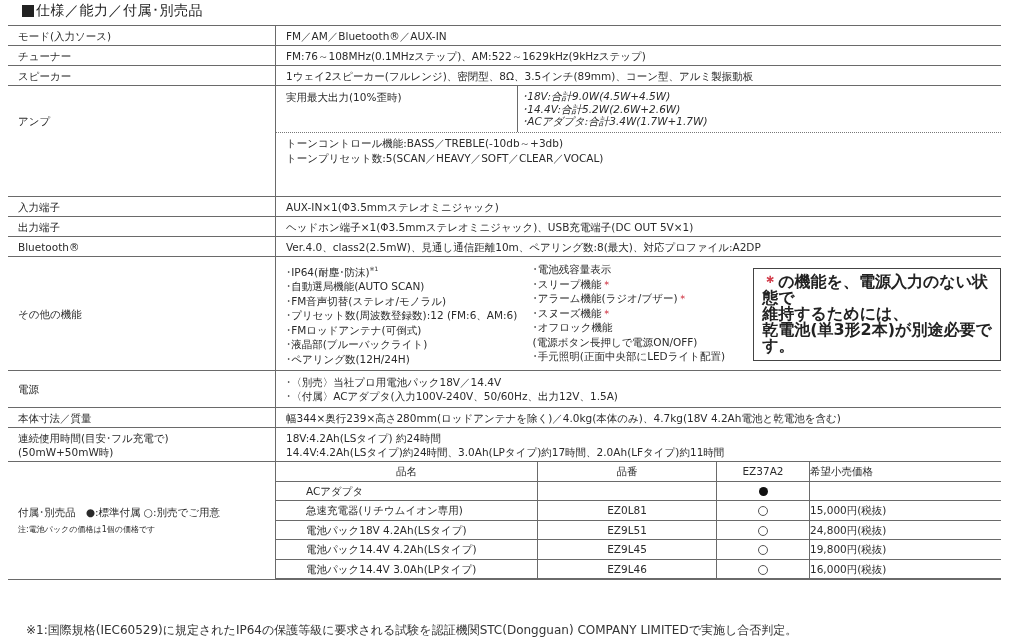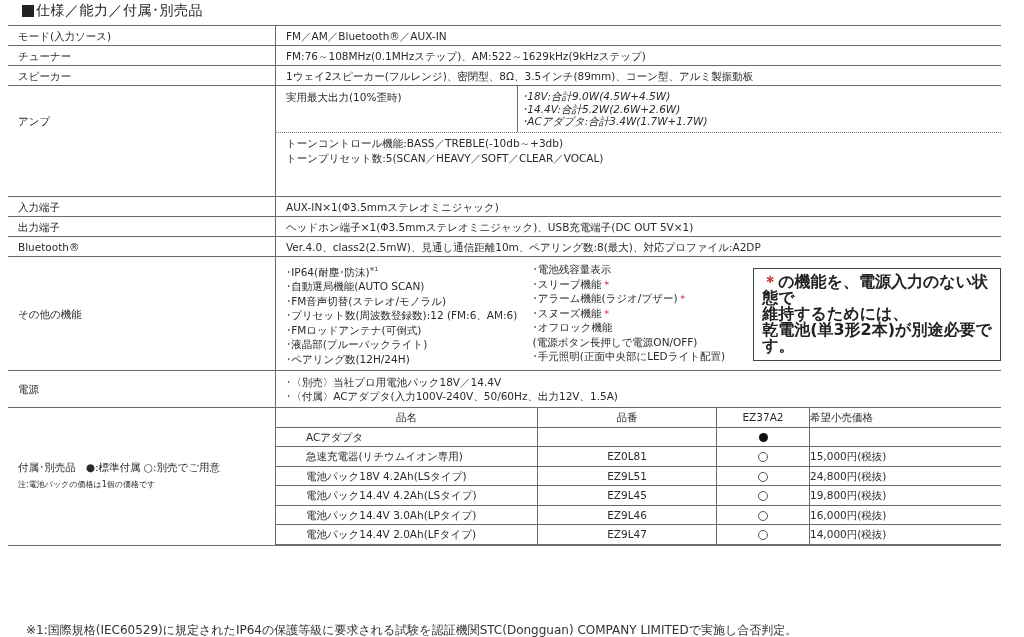--- a/index.html
+++ b/index.html
@@ -120,20 +120,34 @@
       </div>
     </td>
   </tr>
   <tr>
     <td class="lbl" style="height:36px;">電源</td>
     <td class="val multi">
       <div>･〈別売〉当社プロ用電池パック18V／14.4V</div>
       <div>･〈付属〉ACアダプタ(入力100V-240V、50/60Hz、出力12V、1.5A)</div>
     </td>
   </tr>
+  <tr class="row20">
+    <td class="lbl">本体寸法／質量</td>
+    <td class="val">幅344×奥行239×高さ280mm(ロッドアンテナを除く)／4.0kg(本体のみ)、4.7kg(18V 4.2Ah電池と乾電池を含む)</td>
+  </tr>
+  <tr>
+    <td class="lbl multi" style="height:33px;">
+      <div>連続使用時間(目安･フル充電で)</div>
+      <div>(50mW+50mW時)</div>
+    </td>
+    <td class="val multi">
+      <div>18V:4.2Ah(LSタイプ) 約24時間</div>
+      <div>14.4V:4.2Ah(LSタイプ)約24時間、3.0Ah(LPタイプ)約17時間、2.0Ah(LFタイプ)約11時間</div>
+    </td>
+  </tr>
   <tr class="last">
     <td class="lbl acc-left">
       <div class="main"><span>付属･別売品</span>&nbsp;&nbsp;&nbsp;<span>●:標準付属 ○:別売でご用意</span></div>
       <div class="small">注:電池パックの価格は1個の価格です</div>
     </td>
     <td class="val" style="padding-left:0;">
       <table class="sub">
         <tbody>
               <tr class="hdr">
           <td class="c-name">品名</td>
@@ -164,26 +178,20 @@
           <td class="c-num">EZ9L45</td>
           <td class="c-ez"><span class="dot-open"></span></td>
           <td class="c-price">19,800円(税抜)</td>
         </tr>
         <tr>
           <td class="c-name">電池パック14.4V 3.0Ah(LPタイプ)</td>
           <td class="c-num">EZ9L46</td>
           <td class="c-ez"><span class="dot-open"></span></td>
           <td class="c-price">16,000円(税抜)</td>
         </tr>
-        <tr>
-          <td class="c-name">電池パック14.4V 2.0Ah(LFタイプ)</td>
-          <td class="c-num">EZ9L47</td>
-          <td class="c-ez"><span class="dot-open"></span></td>
-          <td class="c-price">14,000円(税抜)</td>
-        </tr>
       </tbody>
           </table>
     </td>
   </tr>
 </tbody>
   </table>
 
 <div class="foot">※1:国際規格(IEC60529)に規定されたIP64の保護等級に要求される試験を認証機関STC(Dongguan) COMPANY LIMITEDで実施し合否判定。</div>
 
 </body></html>

